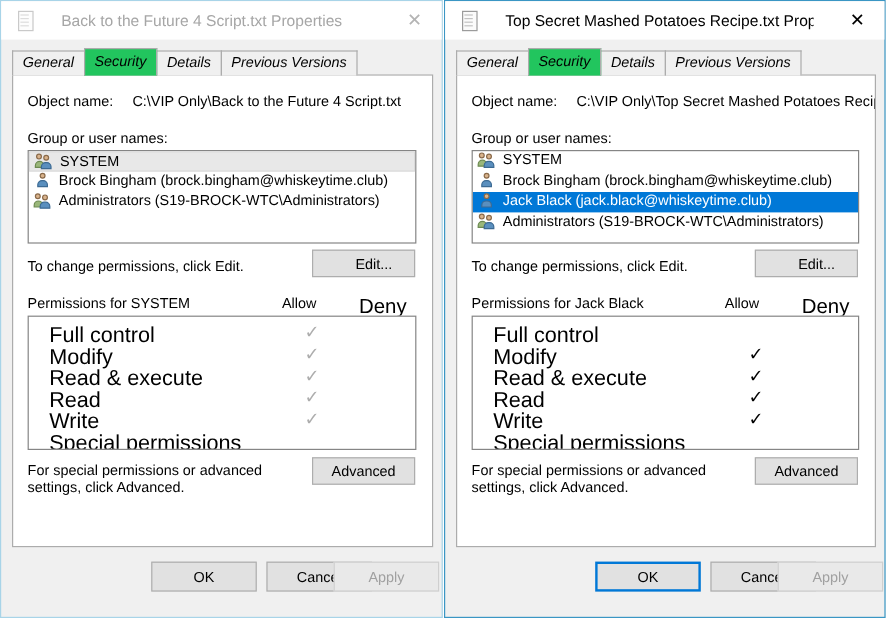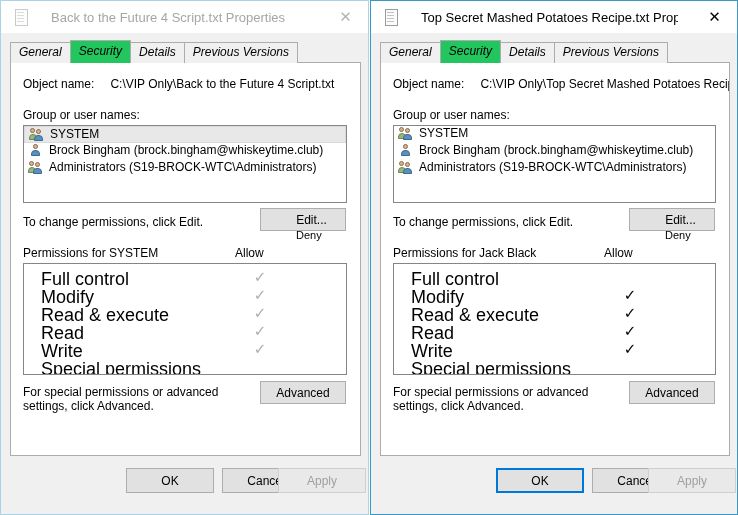--- a/index.html
+++ b/index.html
@@ -126,21 +126,21 @@
     padding:0;
   }
   .btn.disabled{color:#a0a0a0;background:#e9e9e9;border-color:#cfcfcf;}
   .btn.default-focus{border:2px solid #0078d7;background:#e1e1e1;}
 
   .btn-edit{position:absolute;left:249px;top:145px;width:86px;height:23px;padding-left:17px;}
   .window.right .btn-edit{left:248px;}
 
   .perm-title{position:absolute;left:12px;top:183px;font-size:12px;}
   .col-allow{position:absolute;left:224px;top:183px;width:46px;text-align:left;font-size:12px;}
-  .col-deny{position:absolute;left:285px;top:166px;width:46px;font-size:11px;}
+  .col-deny{position:absolute;left:285px;top:183px;width:46px;text-align:center;font-size:17px;}
   .window.right .col-allow{left:223px;}
   .window.right .col-deny{left:284px;}
 
   .permbox{
     position:absolute;left:12px;top:200px;width:324px;height:112px;
     background:#fff;border:1px solid #858585;box-sizing:border-box;overflow:hidden;
   }
   .window.right .permbox{width:323px;}
   .perm-row{position:relative;height:18px;}
   .perm-name{position:absolute;left:17px;top:1px;font-size:18px;white-space:nowrap;}
@@ -282,20 +282,27 @@
             </span>
             <span>SYSTEM</span>
           </div>
           <div class="li">
             <span class="usericon user">
               <span class="head"></span>
               <span class="body"></span>
             </span>
             <span>Brock Bingham (brock.bingham@whiskeytime.club)</span>
           </div>
+          <div class="li sel-focused">
+            <span class="usericon user">
+              <span class="head"></span>
+              <span class="body"></span>
+            </span>
+            <span>Jack Black (jack.black@whiskeytime.club)</span>
+          </div>
           <div class="li">
             <span class="usericon group">
               <span class="head2"></span>
               <span class="body2"></span>
               <span class="head"></span>
               <span class="body"></span>
             </span>
             <span>Administrators (S19-BROCK-WTC\Administrators)</span>
           </div>
         </div>

